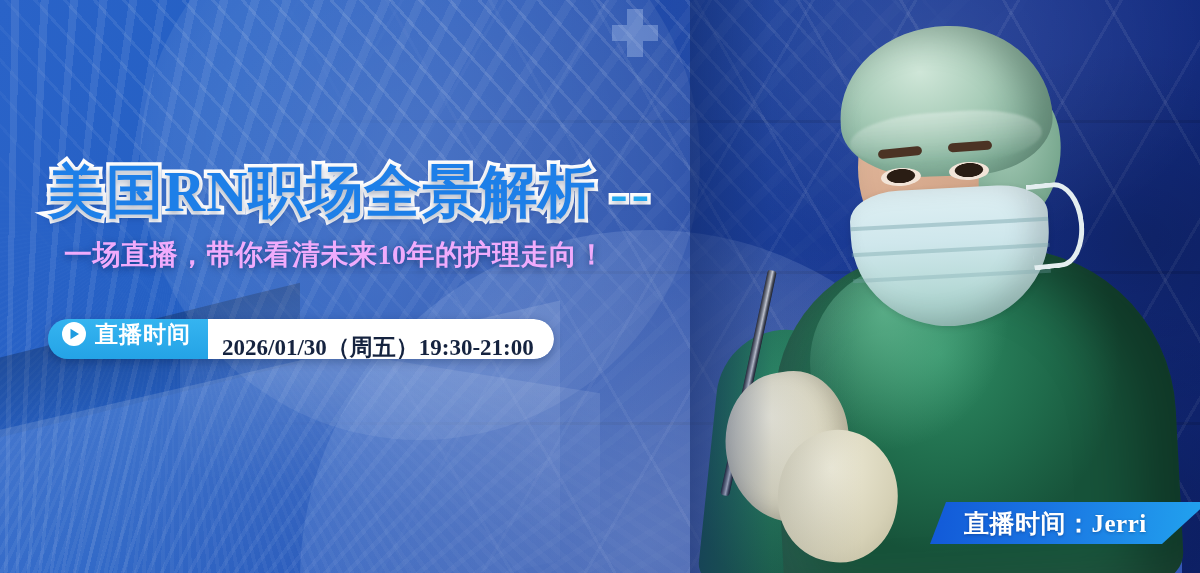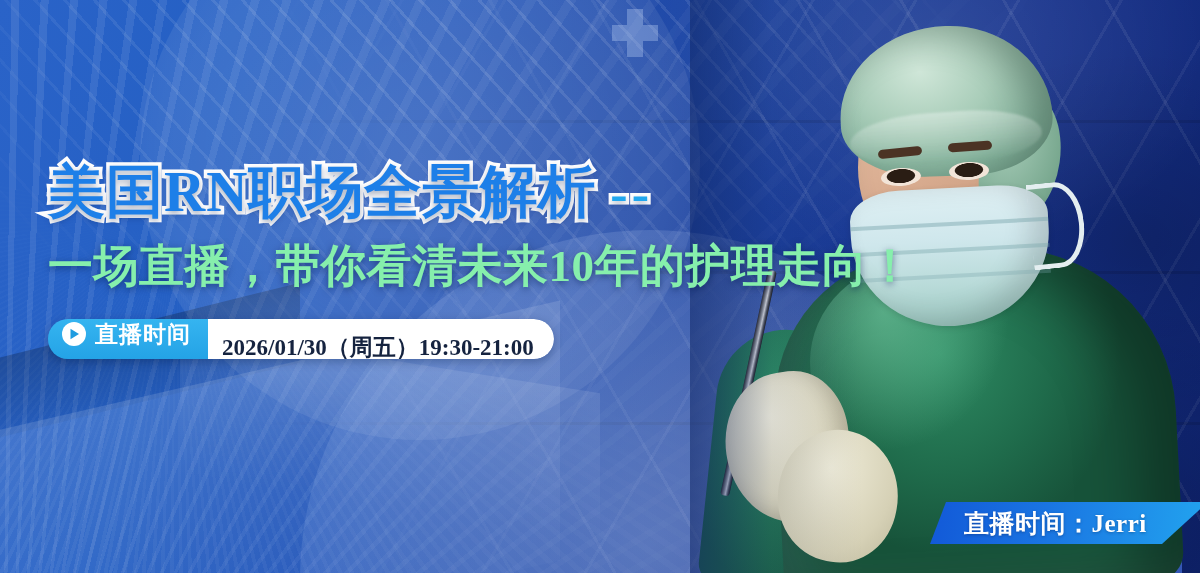--- a/index.html
+++ b/index.html
@@ -367,25 +367,25 @@
     paint-order: stroke fill;
     text-shadow: 0 3px 6px rgba(3,24,70,.35);
   }
   .main-title .dashes {
     color: #21a7ee;
     letter-spacing: 4px;
     margin-left: 14px;
     font-size: 52px;
   }
   .sub-title {
-    margin: 12px 0 0 0;
-    font-size: 45px;
+    margin: 12px 0 0 16px;
+    font-size: 28px;
     font-weight: 700;
     letter-spacing: .5px;
-    color: #86efac;
+    color: #f0abfc;
     white-space: nowrap;
     text-shadow: 0 2px 7px rgba(5,26,74,.55);
   }
 
   
   .time-badge {
     position: absolute;
     left: 48px;
     top: 319px;
     height: 40px;

